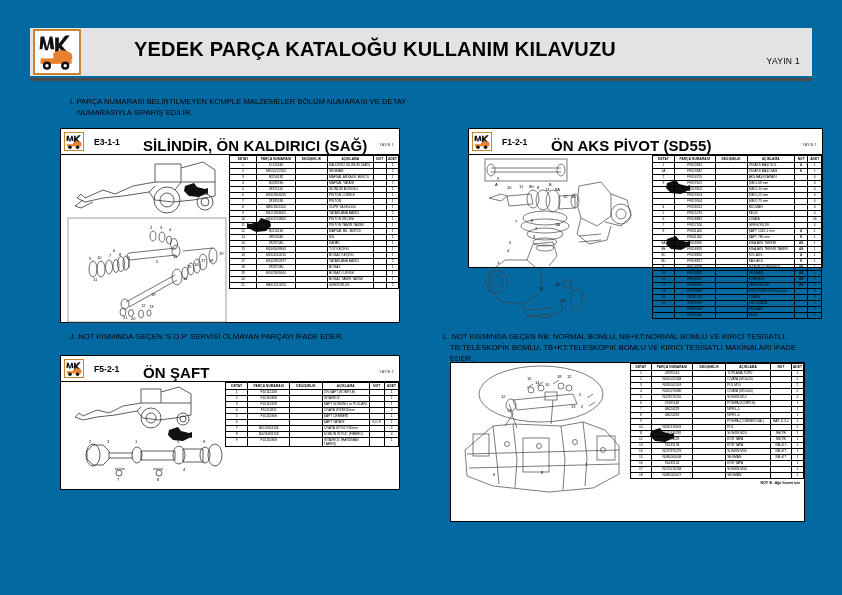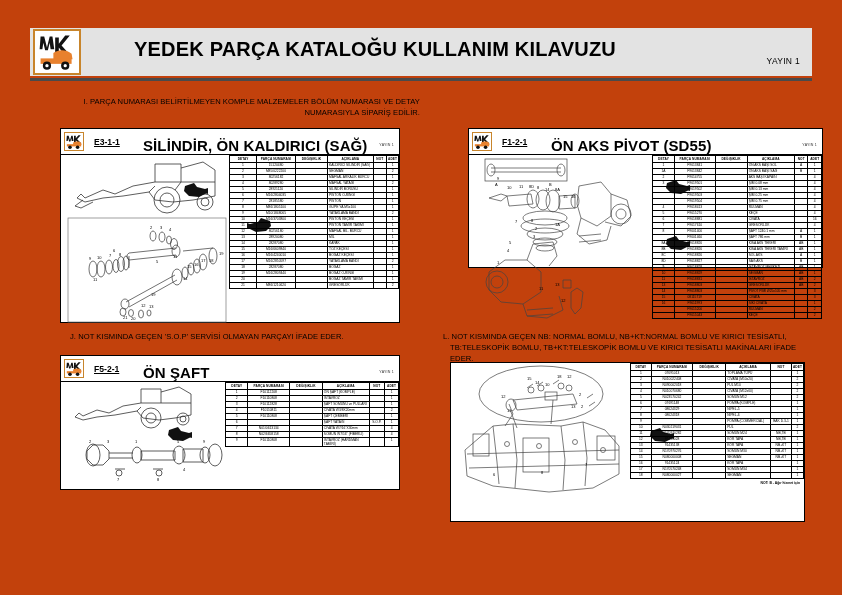--- a/index.html
+++ b/index.html
@@ -1,35 +1,35 @@
 <!DOCTYPE html>
 <html><head>
 <meta charset="utf-8">
 <style>
   html,body{margin:0;padding:0;background:#ffffff;}
   body{width:842px;height:595px;font-family:"Liberation Sans",sans-serif;color:#000;overflow:hidden;}
-  .page{position:relative;width:842px;height:595px;background:#c2410c;}
+  .page{position:relative;width:842px;height:595px;background:#0369a1;}
 
   
   .header{position:absolute;left:30px;top:28px;width:782px;height:48px;background:#e3e3e3;}
   .header-rule{position:absolute;left:30px;top:78px;width:782px;height:3px;background:#4a4a4a;}
   .logo-box{position:absolute;left:33px;top:29px;width:48px;height:46px;background:#fff;border:2px solid #c8852c;box-sizing:border-box;}
   .logo-art{position:absolute;left:0;top:0;width:100%;height:100%;}
   .header-title{position:absolute;left:95px;top:38px;width:560px;text-align:center;font-size:20px;font-weight:bold;letter-spacing:.2px;}
   .header-edition{position:absolute;right:42px;top:56px;font-size:8.5px;letter-spacing:.3px;}
 
   
   .note{position:absolute;font-size:7.6px;line-height:1.45;letter-spacing:.05px;}
   .note .hang{display:block;text-indent:-7px;padding-left:7px;}
 
   
   .card{position:absolute;border:1px solid #000;background:#fff;box-sizing:border-box;}
   .card-head{position:relative;height:25px;border-bottom:1px solid #000;}
   .card-logo{position:absolute;left:3px;top:3px;width:20px;height:19px;border:1px solid #c8852c;background:#fff;box-sizing:border-box;}
-  .card-code{position:absolute;left:33px;top:8px;font-size:8.6px;font-weight:bold;text-decoration:underline;}
+  .card-code{position:absolute;left:33px;top:8px;font-size:8.6px;font-weight:bold;}
   .card-name{position:absolute;left:82px;top:8px;font-size:15px;font-weight:bold;letter-spacing:.1px;}
   .card-edition{position:absolute;right:5px;top:14px;font-size:3.6px;letter-spacing:.2px;color:#333;}
   .card-body{position:relative;height:calc(100% - 25px);}
   .tbl-wrap{position:absolute;top:0;right:0;bottom:0;}
 
   
   table.parts{border-collapse:collapse;table-layout:fixed;width:100%;font-size:3.3px;line-height:1.25;}
   table.parts th,table.parts td{border:.5px solid #000;padding:0 1px;vertical-align:top;}
   table.parts th{font-size:3.2px;font-weight:bold;text-align:center;padding:1px 0;letter-spacing:.1px;}
   table.parts td.c{text-align:center;}
@@ -58,21 +58,21 @@
       <circle cx="13" cy="38" r="4.5" fill="#111"></circle>
         <circle cx="13" cy="38" r="1.8" fill="#fff"></circle>
       <circle cx="33" cy="38" r="4.5" fill="#111"></circle>
         <circle cx="33" cy="38" r="1.8" fill="#fff"></circle>
     </svg>
   </div>
   <div class="header-title">YEDEK PARÇA KATALOĞU KULLANIM KILAVUZU</div>
   <div class="header-edition">YAYIN 1</div>
   <div class="header-rule"></div>
 
-  <div class="note" style="left:70px;top:96px;width:350px;text-align:right;">
+  <div class="note" style="left:70px;top:96px;width:350px;">
     <span class="hang">I. PARÇA NUMARASI BELİRTİLMEYEN KOMPLE MALZEMELER BÖLÜM NUMARASI VE DETAY NUMARASIYLA SİPARİŞ EDİLİR.</span>
   </div>
   <div class="note" style="left:70px;top:331px;width:350px;">
     <span class="hang">J. NOT KISMINDA GEÇEN 'S.O.P' SERVİSİ OLMAYAN PARÇAYI İFADE EDER.</span>
   </div>
   <div class="note" style="left:443px;top:331px;width:365px;">
     <span class="hang">L. NOT KISMINDA GEÇEN NB: NORMAL BOMLU, NB+KT:NORMAL BOMLU VE KIRICI TESİSATLI, TB:TELESKOPİK BOMLU, TB+KT:TELESKOPİK BOMLU VE KIRICI TESİSATLI MAKİNALARI İFADE EDER.</span>
   </div>
 
   <div class="card" style="left:60px;top:128px;width:340px;height:195px;">

